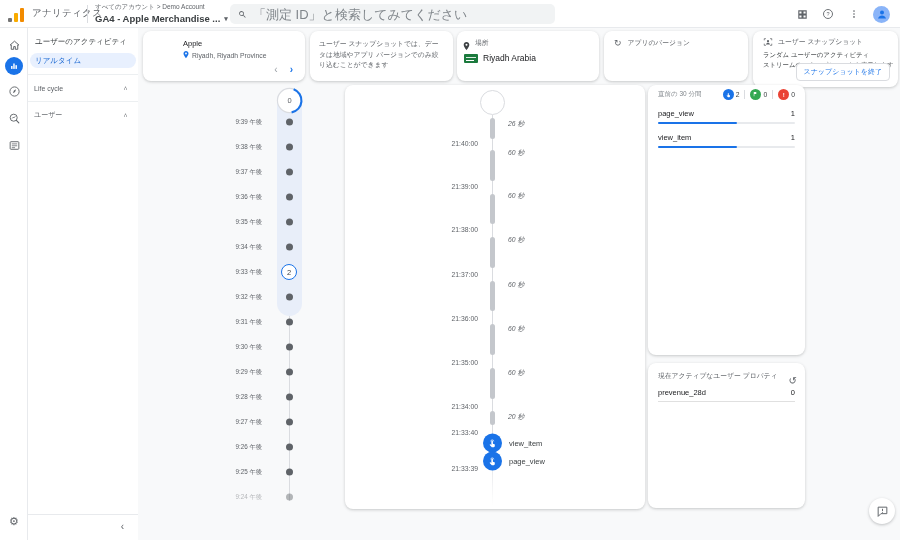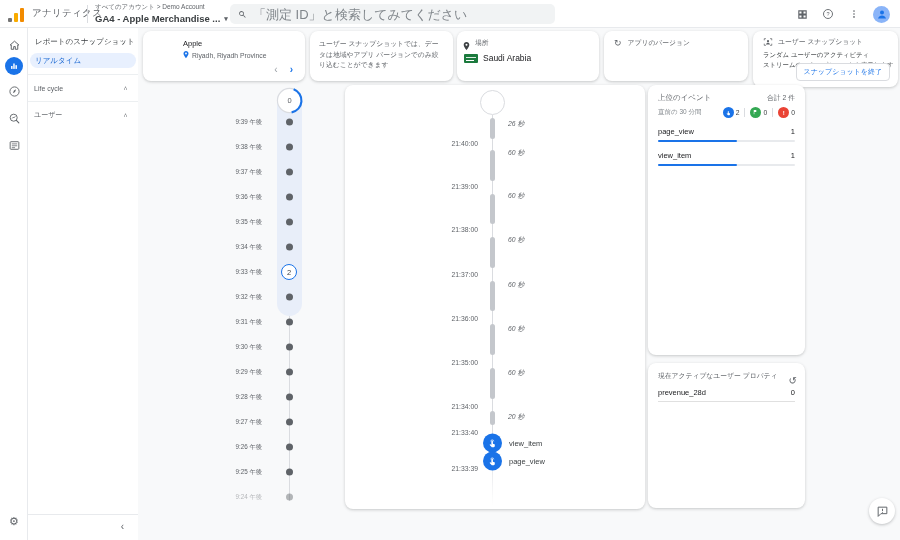--- a/index.html
+++ b/index.html
@@ -220,21 +220,21 @@
     <div class="rail-btn" style="top:106px">
       <svg width="13" height="13" viewBox="0 0 24 24">
           <rect x="4" y="5" width="16" height="14" rx="1.5" fill="none" stroke="#5f6368" stroke-width="1.7"></rect>
           <path d="M7 9h10M7 12.5h10M7 16h6" stroke="#5f6368" stroke-width="1.4"></path>
         </svg>
     </div>
     <div class="rail-gear">⚙</div>
   </nav>
 
   <aside class="sidebar">
-    <div class="sb-item">レポートのスナップショット</div>
+    <div class="sb-item">ユーザーのアクティビティ</div>
     <div class="sb-item realtime">リアルタイム</div>
     <div class="sb-divider"></div>
     <div class="sb-sec-title">
       <span>Life cycle</span>
       <span class="collapse-caret">∧</span>
     </div>
     <div class="sb-divider"></div>
     <div class="sb-sec-title">
       <span>ユーザー</span>
       <span class="collapse-caret">∧</span>
@@ -263,21 +263,21 @@
   </section>
 
   <section class="card card-location">
     <span class="cl-pin">
       <svg width="7" height="9" viewBox="0 0 12 16">
           <path d="M6 0C3.2 0 1 2.2 1 5c0 3.7 5 9.5 5 9.5S11 8.7 11 5c0-2.8-2.2-5-5-5zm0 6.8A1.8 1.8 0 116 3.2a1.8 1.8 0 010 3.6z" fill="#3c4043"></path>
         </svg>
     </span>
     <span class="cl-label">場所</span>
     <span class="flag"></span>
-    <span class="cl-value">Saudi Arabia</span>
+    <span class="cl-value">Riyadh Arabia</span>
   </section>
 
   <section class="card card-version">
     <div class="cv-row">
       <span class="cv-icon">↻</span>
       <span>アプリのバージョン</span>
     </div>
   </section>
 
   <section class="card card-snapshot">
@@ -445,24 +445,20 @@
               <path d="M10.5 21.5l-4.2-4.6c-.5-.6-.4-1.5.2-2 .5-.4 1.3-.4 1.8.1l1.2 1.2V8.5a1.7 1.7 0 013.4 0v5l3.3 1.1c.7.2 1.1.9 1 1.6l-.5 3.3a2 2 0 01-2 1.7z" fill="#fff"></path>
               <path d="M8.2 8.5a3.3 3.3 0 116.6 0" stroke="#fff" stroke-width="1.4" fill="none"></path>
             </svg>
           </span>
           <span class="event-label">page_view</span>
         </div>
       </div>
   </section>
 
   <section class="card card-events">
-    <div class="ev-head">
-      <span class="ev-title">上位のイベント</span>
-      <span class="ev-total">合計 2 件</span>
-    </div>
     <div class="ev-sub">
       <span class="ev-subtitle">直前の 30 分間</span>
       <span class="ev-badges">
         <span class="badge">
           <span class="badge-circle" style="background: rgb(26, 115, 232);">
             <svg width="7" height="7" viewBox="0 0 24 24">
                 <path d="M10.5 21.5l-4.2-4.6c-.5-.6-.4-1.5.2-2 .5-.4 1.3-.4 1.8.1l1.2 1.2V8.5a1.7 1.7 0 013.4 0v5l3.3 1.1c.7.2 1.1.9 1 1.6l-.5 3.3a2 2 0 01-2 1.7z" fill="#fff"></path>
               </svg>
           </span>
           <span class="badge-val">2</span>

